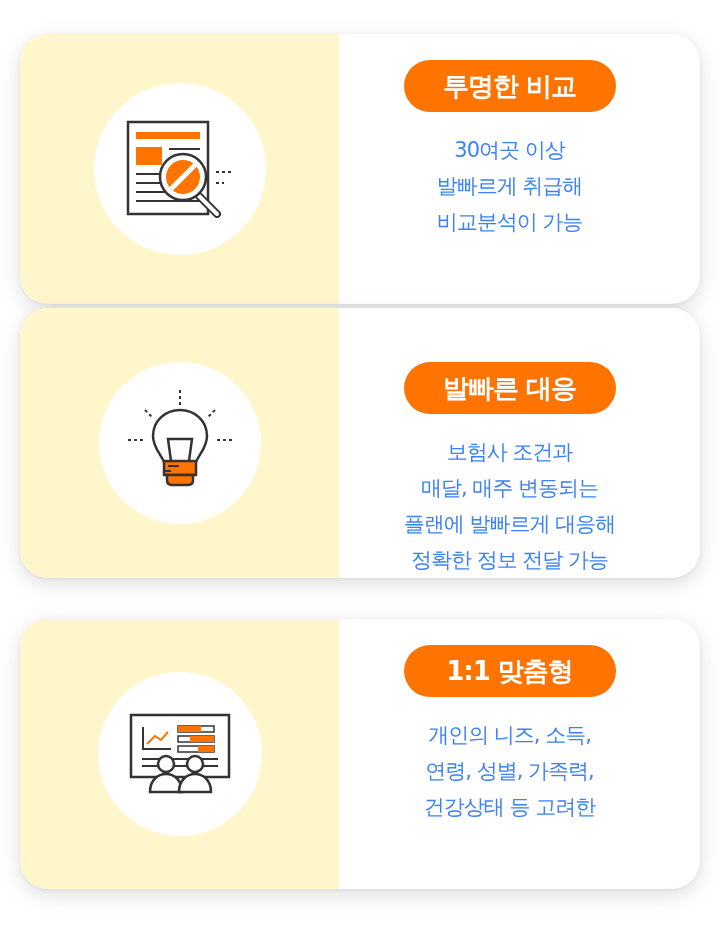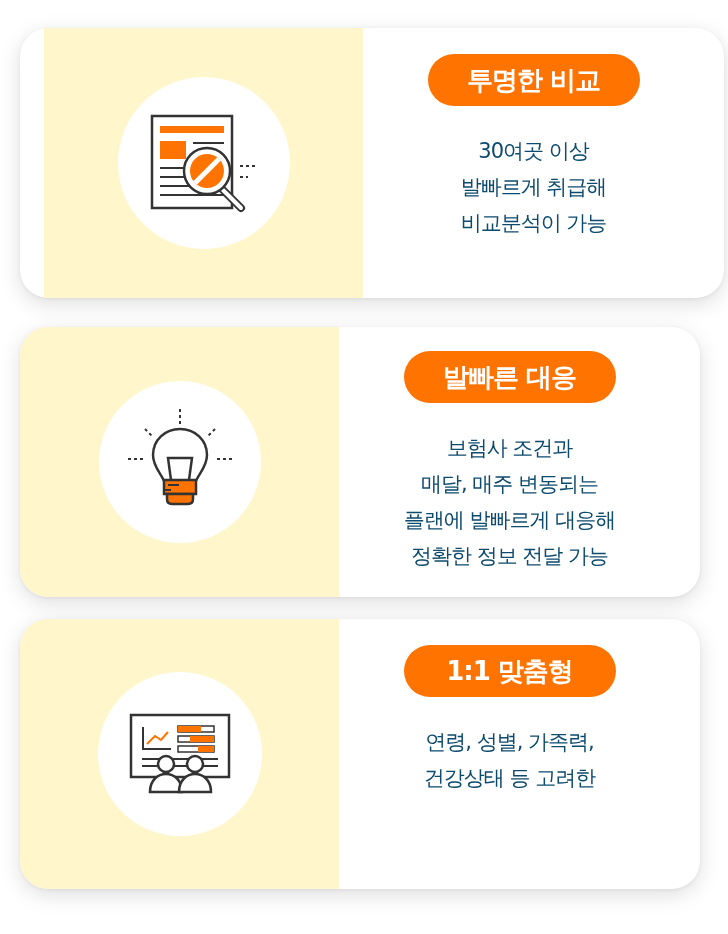--- a/index.html
+++ b/index.html
@@ -26,29 +26,29 @@
     .card-right {
       flex: 1; display: flex; flex-direction: column; align-items: center;
       padding-top: 26px; padding-right: 20px;
     }
     .pill {
       background: #FF7300; color: #ffffff; border-radius: 26px;
       height: 52px; width: 212px; display: flex; align-items: center; justify-content: center;
       font-size: 26px; font-weight: bold; letter-spacing: -1px;
     }
     .desc {
-      margin-top: 27px; text-align: center; color: #0c4a6e;
+      margin-top: 20px; text-align: center; color: #3b82f6;
       font-size: 21px; line-height: 36px; letter-spacing: -1px;
     }
     .desc div { white-space: nowrap; }
   </style>
 </head>
 <body>
 
-<div class="card" style="top:28px; height:270px;padding-left:24px;">
+<div class="card" style="top:34px; height:270px;">
   <div class="card-left">
     <div class="icon-circle">
       <svg width="110" height="100" viewBox="0 0 110 100">
         <rect x="3" y="3" width="80" height="92" fill="#fff" stroke="#333" stroke-width="2.5"></rect>
         <rect x="11" y="13" width="64" height="7" fill="#FF7300"></rect>
         <rect x="11" y="28" width="26" height="18" fill="#FF7300"></rect>
         <line x1="44" y1="30" x2="75" y2="30" stroke="#333" stroke-width="2"></line>
         <line x1="11" y1="55" x2="40" y2="55" stroke="#333" stroke-width="2"></line>
         <line x1="11" y1="64" x2="40" y2="64" stroke="#333" stroke-width="2"></line>
         <line x1="11" y1="73" x2="75" y2="73" stroke="#333" stroke-width="2"></line>
@@ -66,21 +66,21 @@
   <div class="card-right">
     <div class="pill">투명한 비교</div>
     <div class="desc">
       <div>30여곳 이상</div>
       <div>발빠르게 취급해</div>
       <div>비교분석이 가능</div>
     </div>
   </div>
 </div>
 
-<div class="card" style="top:327px; height:270px;">
+<div class="card" style="top:308px; height:270px;align-items:flex-end;">
   <div class="card-left">
     <div class="icon-circle" style="width:162px;height:162px;">
       <svg width="110" height="110" viewBox="0 0 110 110">
         <line x1="55" y1="2" x2="55" y2="18" stroke="#333" stroke-width="2" stroke-dasharray="3,3"></line>
         <line x1="20" y1="22" x2="27" y2="29" stroke="#333" stroke-width="2" stroke-dasharray="3,3"></line>
         <line x1="90" y1="22" x2="83" y2="29" stroke="#333" stroke-width="2" stroke-dasharray="3,3"></line>
         <line x1="3" y1="52" x2="18" y2="52" stroke="#333" stroke-width="2" stroke-dasharray="3,3"></line>
         <line x1="92" y1="52" x2="107" y2="52" stroke="#333" stroke-width="2" stroke-dasharray="3,3"></line>
         <path d="M40 86 L40 78 C40 70 28 62 28 48 C28 33 40 22 55 22 C70 22 82 33 82 48 C82 62 70 70 70 78 L70 86 Z" fill="#fff" stroke="#333" stroke-width="2.5"></path>
         <path d="M46 73 L43 51 L67 51 L64 73" fill="none" stroke="#333" stroke-width="2.5"></path>
@@ -120,17 +120,18 @@
         <circle cx="38" cy="52" r="8" fill="#fff" stroke="#333" stroke-width="2.5"></circle>
         <path d="M22 80 C22 68 30 62 38 62 C46 62 54 68 54 80 Z" fill="#fff" stroke="#333" stroke-width="2.5"></path>
         <circle cx="67" cy="52" r="8" fill="#fff" stroke="#333" stroke-width="2.5"></circle>
         <path d="M51 80 C51 68 59 62 67 62 C75 62 83 68 83 80 Z" fill="#fff" stroke="#333" stroke-width="2.5"></path>
       </svg>
     </div>
   </div>
   <div class="card-right">
     <div class="pill">1:1 맞춤형</div>
     <div class="desc">
+      <div>개인의 니즈, 소득,</div>
       <div>연령, 성별, 가족력,</div>
       <div>건강상태 등 고려한</div>
     </div>
   </div>
 </div>
 
 </body></html>

